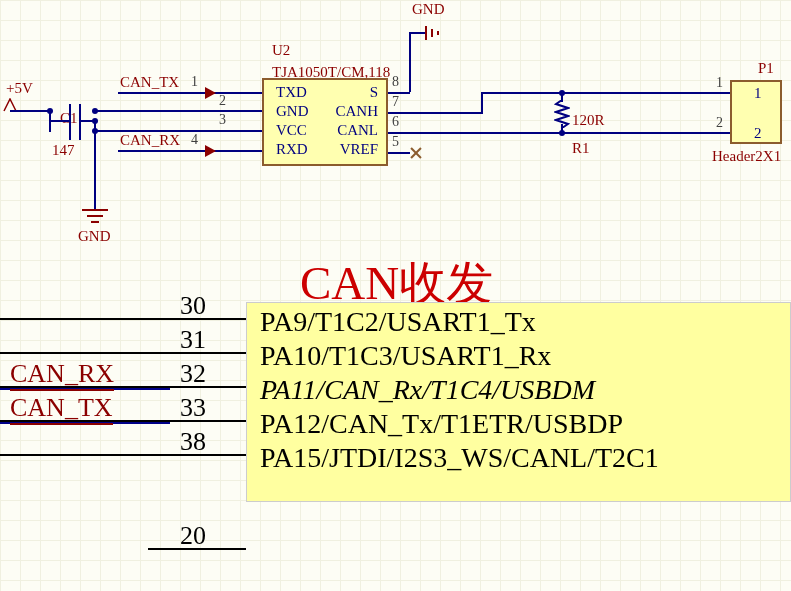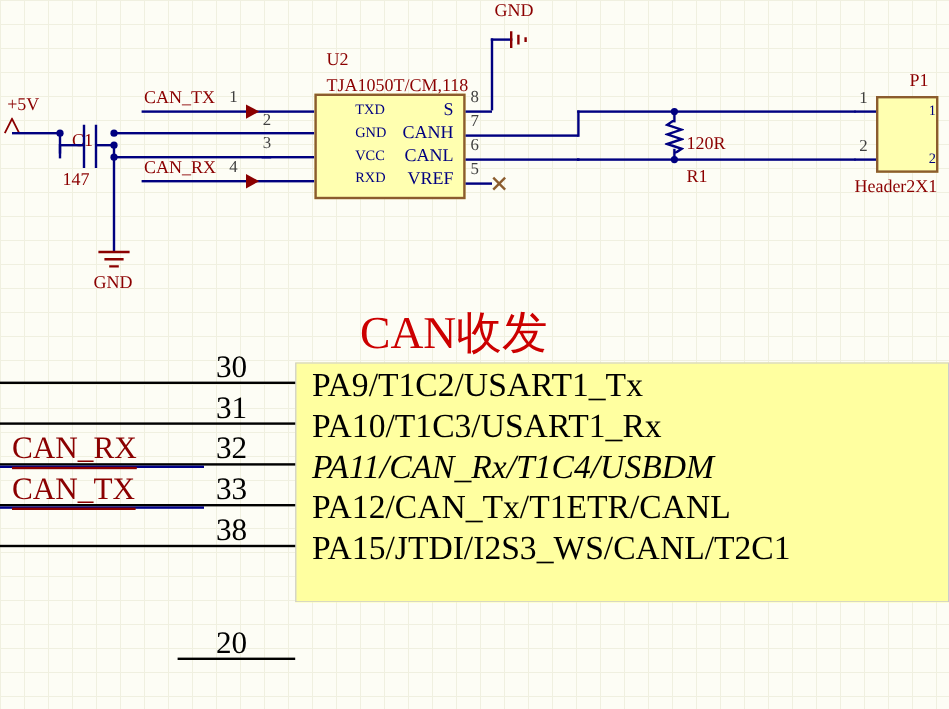--- a/index.html
+++ b/index.html
@@ -18,21 +18,21 @@
       linear-gradient(to right, #f0f0e0 1px, transparent 1px),
       linear-gradient(to bottom, #f0f0e0 1px, transparent 1px);
     background-size: 20px 20px;
   }
   .wire { position: absolute; background: #000080; }
   .wire.h { height: 2px; }
   .wire.v { width: 2px; }
   .net { position: absolute; color: #8b0000; font-size: 15px; font-family: "Times New Roman", serif; }
   .label { position: absolute; color: #8b0000; font-size: 15px; }
   .pin-num { position: absolute; color: #404040; font-size: 14px; }
-  .pin-name { position: absolute; color: #000080; font-size: 12px; margin-left: 20px; }
+  .pin-name { position: absolute; color: #000080; font-size: 15px; }
   .pin-name2 { position: absolute; color: #000080; font-size: 15px; text-align: right; }
   .junction {
     position: absolute;
     width: 6px; height: 6px;
     background: #000080;
     border-radius: 50%;
     transform: translate(-50%, -50%);
   }
   .noconnect {
     position: absolute;
@@ -48,21 +48,21 @@
 
   .chip {
     position: absolute;
     background: #ffffb0;
     border: 2px solid #8b5c2e;
   }
 
   .title {
     position: absolute;
     color: #cc0000;
-    font-size: 38px;
+    font-size: 47px;
     font-family: "SimSun", "Times New Roman", serif;
   }
 
   
   .mcu-box {
     position: absolute;
     background: #ffffa0;
     box-shadow: 0 0 0 1px #ccc inset;
   }
   .mcu-text {
@@ -228,14 +228,14 @@
 <div class="mcu-pin" style="left:180px;top:393px;">33</div>
 <div class="mcu-pin" style="left:180px;top:427px;">38</div>
 <div class="mcu-pin" style="left:180px;top:521px;">20</div>
 
 <div class="mcu-net" style="left:10px;top:359px;text-decoration:none;border-bottom:2px solid #8b0000;">CAN_RX</div>
 <div class="mcu-net" style="left:10px;top:393px;text-decoration:none;border-bottom:2px solid #8b0000;">CAN_TX</div>
 
 <div class="mcu-text" style="left:260px;top:306px;">PA9/T1C2/USART1_Tx</div>
 <div class="mcu-text" style="left:260px;top:340px;">PA10/T1C3/USART1_Rx</div>
 <div class="mcu-text" style="left:260px;top:374px;font-style:italic;">PA11/CAN_Rx/T1C4/USBDM</div>
-<div class="mcu-text" style="left:260px;top:408px;">PA12/CAN_Tx/T1ETR/CANL</div>
+<div class="mcu-text" style="left:260px;top:408px;">PA12/CAN_Tx/T1ETR/USBDP</div>
 <div class="mcu-text" style="left:260px;top:442px;">PA15/JTDI/I2S3_WS/CANL/T2C1</div>
 
 </body></html>

